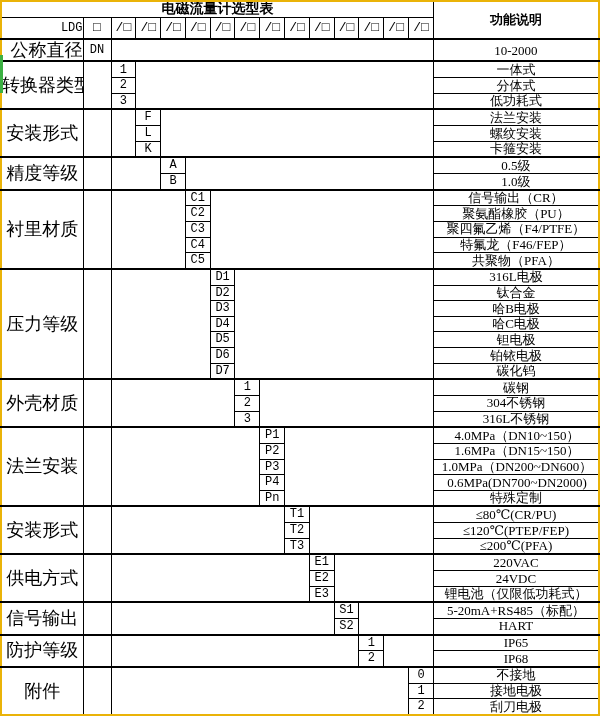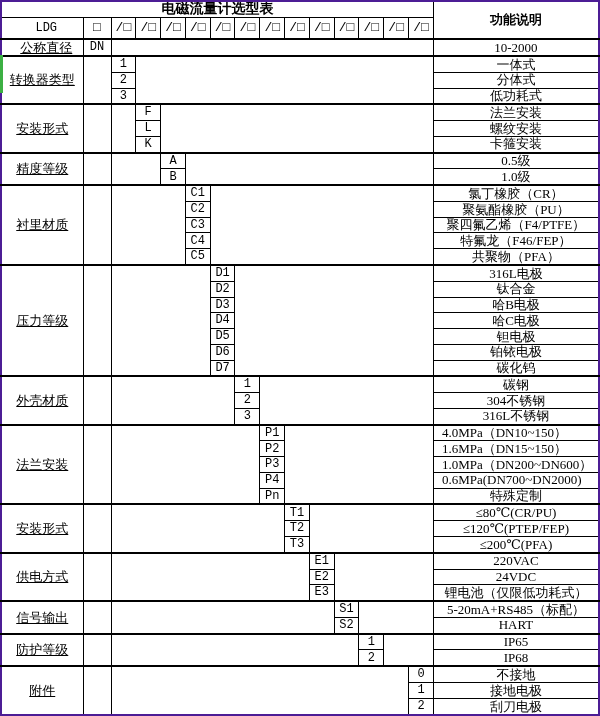--- a/index.html
+++ b/index.html
@@ -1,32 +1,32 @@
 <!DOCTYPE html>
 <html><head>
 <meta charset="utf-8">
 <style>
   html,body{margin:0;padding:0;background:#fff;}
   .page{position:relative;width:600px;height:716px;background:#fff;}
   table.sel{width:600px;height:716px;border-collapse:collapse;table-layout:fixed;
-    border:2px solid #4c1d95;}
+    border:2px solid #eab308;}
   td{border:1px solid #000;padding:0;margin:0;text-align:center;vertical-align:middle;
     font-family:"Liberation Serif","DejaVu Serif",serif;font-size:13px;color:#000;
     line-height:1.05;overflow:hidden;white-space:nowrap;}
   tr.sec > td{border-top:2px solid #000;}
   tr.r0{height:15px;}
   tr.r1{height:22px;}
   .title{font-weight:bold;font-size:14px;}
   .fhead{font-size:13px;font-weight:bold;}
-  .lab{font-size:13px;text-decoration:underline;}
-  .lleft{text-align:center;padding-left:8px;}
+  .lab{font-size:18px;}
+  .lleft{text-align:right;padding-left:8px;}
   .code{font-family:"Liberation Mono","DejaVu Sans Mono",monospace;font-size:12px;}
   .slot{font-family:"Liberation Mono","DejaVu Sans Mono",monospace;font-size:13px;}
   .desc{font-size:13px;}
-  .ldesc{text-align:left;padding-left:8px;}
+  .ldesc{text-align:center;padding-left:2px;}
   .sp{border-left:1px solid #000;border-right:1px solid #000;}
   .green-strip{position:absolute;left:0;top:55px;width:3px;height:38px;background:#3cb043;}
 </style>
 </head>
 <body>
 
 <div class="page">
 <div class="green-strip"></div>
 <table class="sel">
 <colgroup>
@@ -124,21 +124,21 @@
           <td class="code">B</td>
     <td class="desc">1.0级</td>
         </tr>
 
 <tr class="sec">
   <td class="lab" rowspan="5">衬里材质</td>
   <td class="sp" rowspan="5"></td>
   <td class="sp" rowspan="5" colspan="3"></td>
   <td class="code">C1</td>
   <td class="sp" rowspan="5" colspan="9"></td>
-  <td class="desc">氯丁橡胶（CR）</td>
+  <td class="desc">信号输出（CR）</td>
 </tr>
 <tr>
           <td class="code">C2</td>
     <td class="desc">聚氨酯橡胶（PU）</td>
         </tr>
 <tr>
           <td class="code">C3</td>
     <td class="desc">聚四氟乙烯（F4/PTFE）</td>
         </tr>
 <tr>

